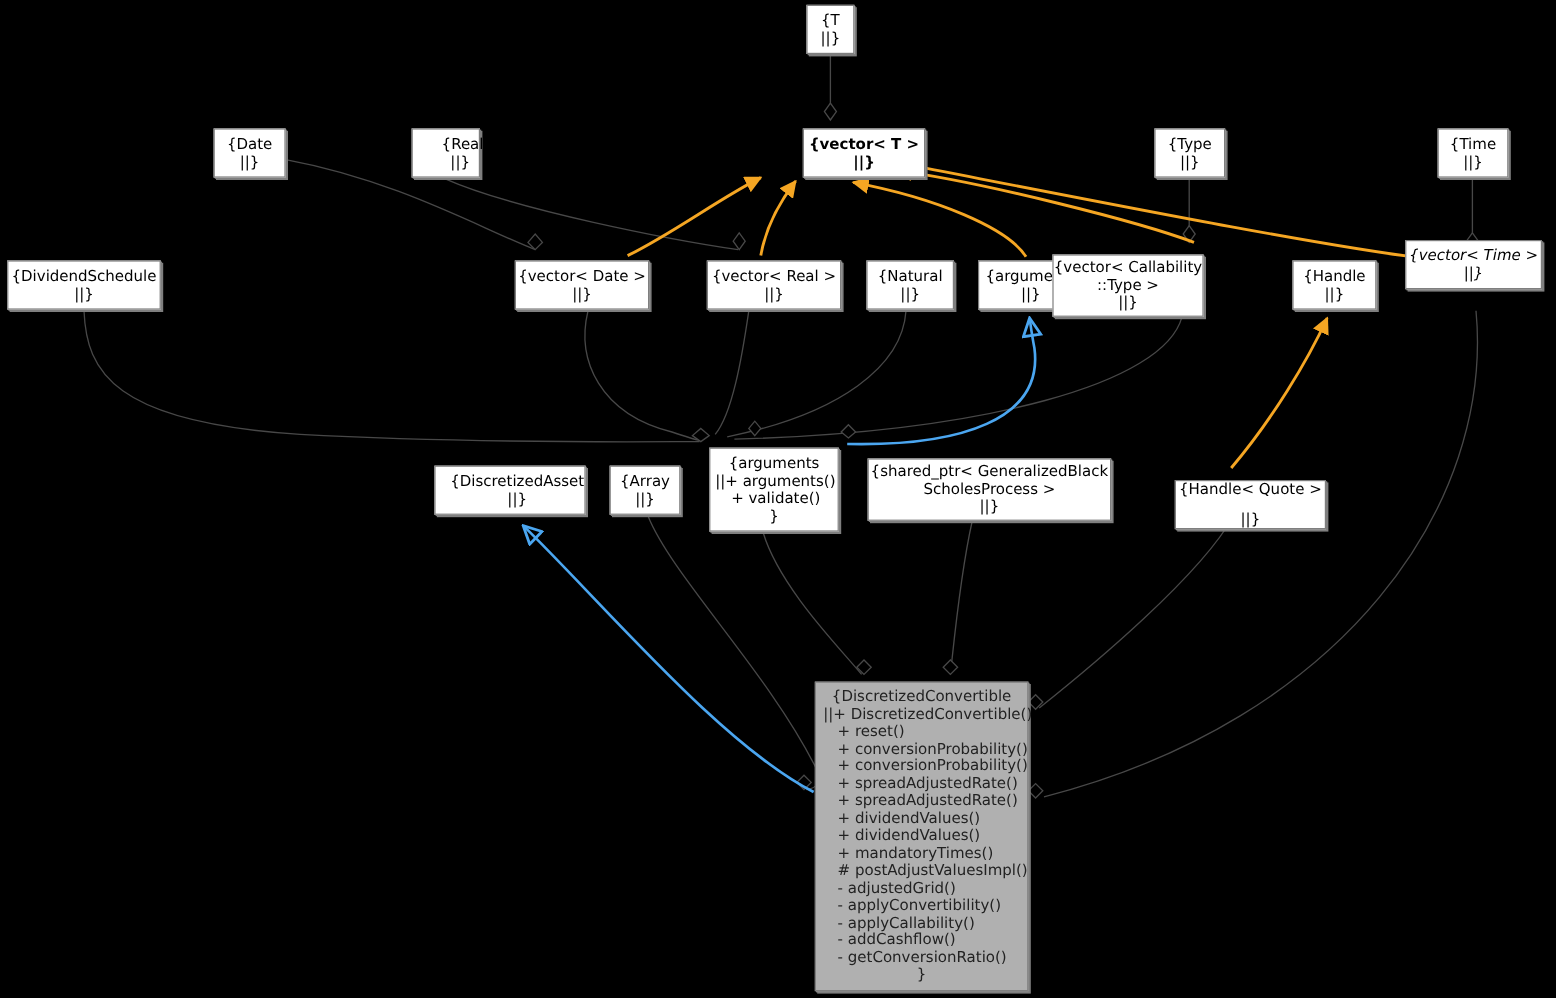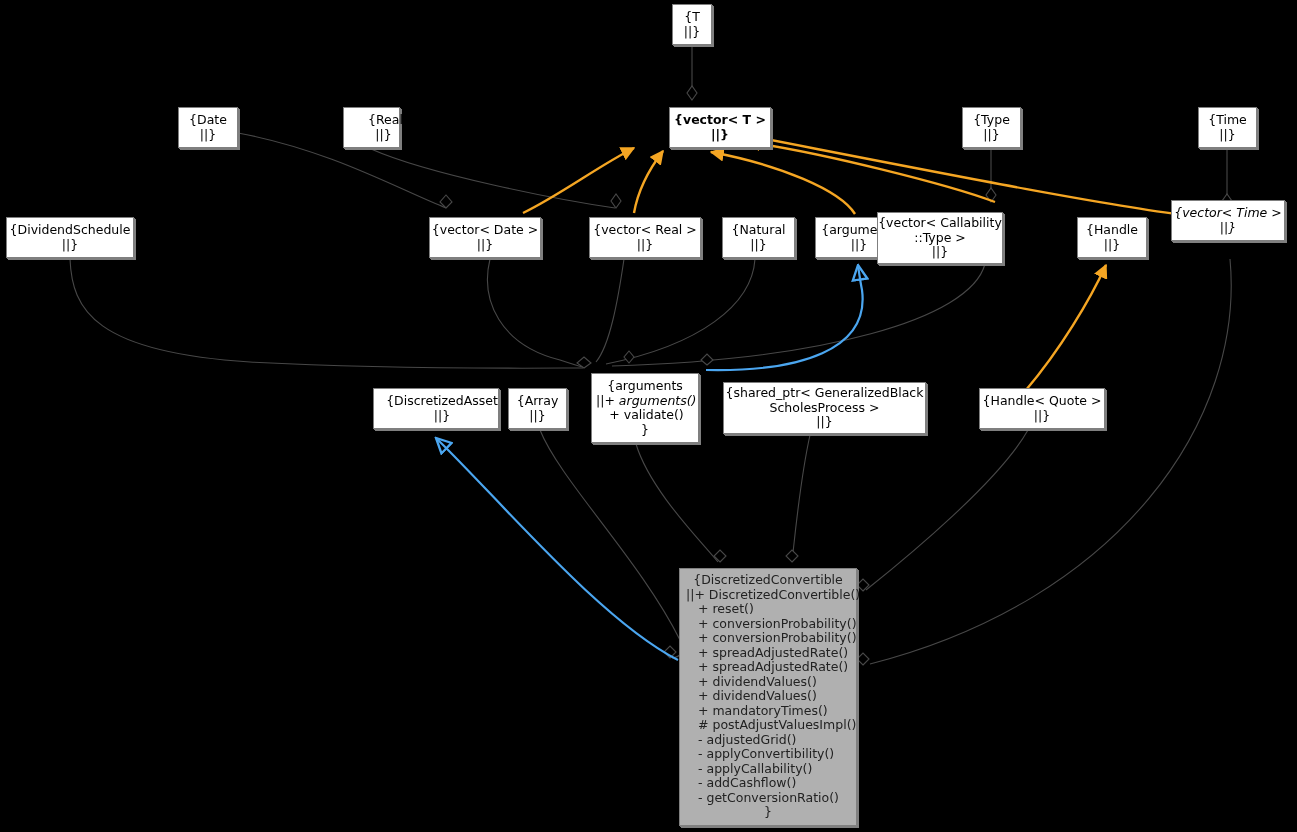--- a/index.html
+++ b/index.html
@@ -203,44 +203,44 @@
   <div class="node" style="left:1077px; top:217px; width:70px; height:41px;">
     <span class="ln">{Handle</span>
     <span class="ln">||}</span>
   </div>
 
   <div class="node" style="left:1171px; top:200px; width:114px; height:41px;font-style:italic;">
     <span class="ln">{vector&lt; Time &gt;</span>
     <span class="ln">||}</span>
   </div>
 
-  <div class="node" style="left:373px; top:388px; width:126px; height:41px;padding-left:12px;">
+  <div class="node" style="left:362px; top:388px; width:126px; height:41px;padding-left:12px;">
     <span class="ln">{DiscretizedAsset</span>
     <span class="ln">||}</span>
   </div>
 
   <div class="node" style="left:508px; top:388px; width:59px; height:41px;">
     <span class="ln">{Array</span>
     <span class="ln">||}</span>
   </div>
 
   <div class="node" style="left:591px; top:373px; width:108px; height:70px; align-items:flex-start; padding:3px 4px;">
     <span class="ln" style="text-align:center;">{arguments</span>
-    <span class="ln" style="text-align:center;font-style:italic;">||+ arguments()</span>
+    <span class="ln" style="text-align:center;">||+ arguments()</span>
     <span class="ln" style="text-align:center; padding-left:3px;">+ validate()</span>
     <span class="ln" style="text-align:center;">}</span>
   </div>
 
   <div class="node" style="left:723px; top:382px; width:203px; height:52px;">
     <span class="ln">{shared_ptr&lt; GeneralizedBlack</span>
     <span class="ln">ScholesProcess &gt;</span>
     <span class="ln">||}</span>
   </div>
 
-  <div class="node" style="left:979px; top:388px; width:126px; height:41px;">
+  <div class="node" style="left:979px; top:400px; width:126px; height:41px;justify-content:space-between;">
     <span class="ln">{Handle&lt; Quote &gt;</span>
     <span class="ln">||}</span>
   </div>
 
   <div class="node highlight" style="left:679px; top:568px; width:178px; height:258px;">
     <span class="ln ctr">{DiscretizedConvertible</span>
     <span class="ln">||+ DiscretizedConvertible()</span>
     <span class="ln ind">+ reset()</span>
     <span class="ln ind">+ conversionProbability()</span>
     <span class="ln ind">+ conversionProbability()</span>

